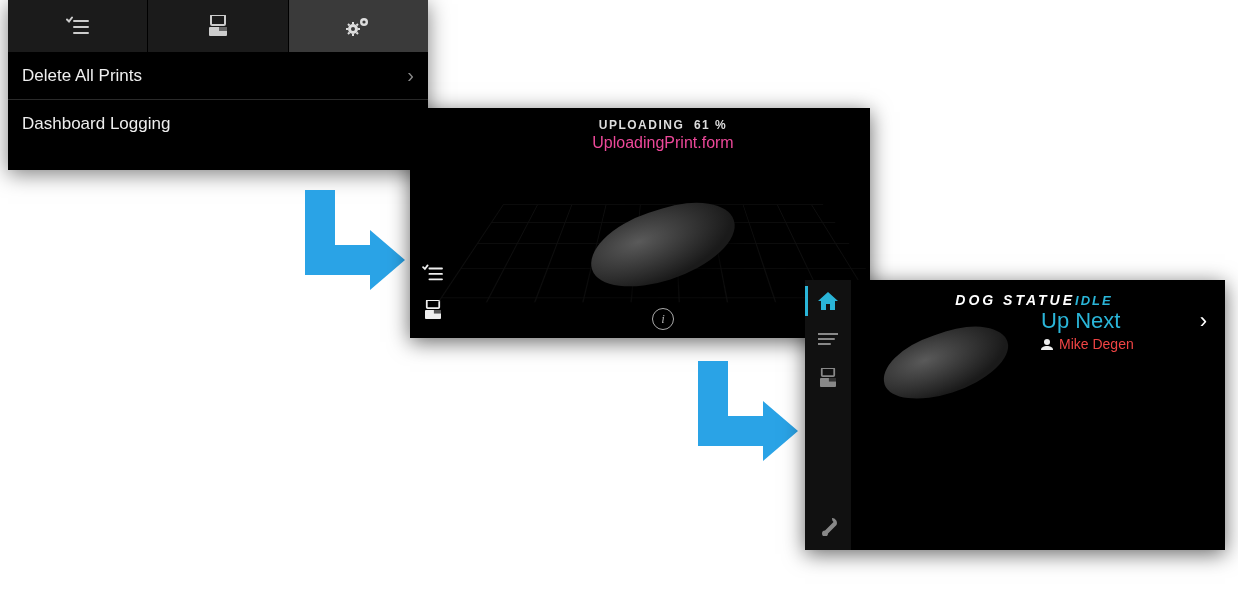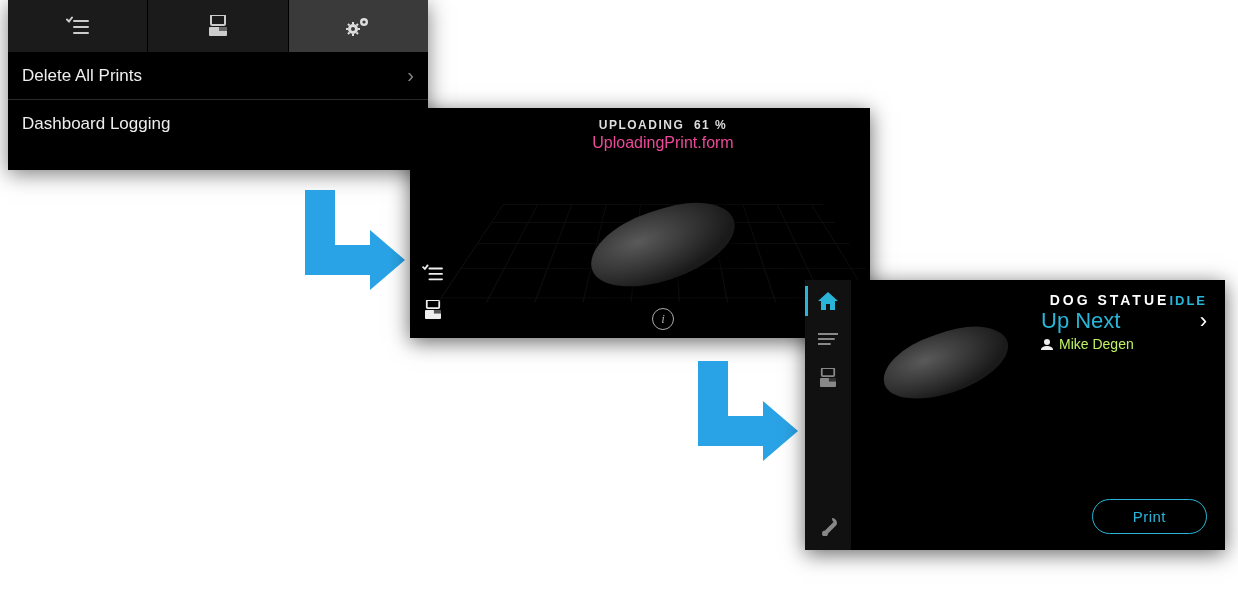--- a/index.html
+++ b/index.html
@@ -183,22 +183,23 @@
     background:#2ab5d8;
   }
   .p3-main {
     flex:1;
     display:flex;
     flex-direction:column;
     padding:12px 18px 16px 10px;
   }
   .p3-header {
     display:flex;
-    justify-content:flex-end;
-    align-items:center;
+    justify-content:center;
+    align-items:center;
+    font-style:italic;
   }
   .p3-title {
     color:#fff;
     font-size:14px;
     letter-spacing:3px;
     font-weight:600;
   }
   .p3-status {
     color:#2ab5d8;
     font-size:13px;
@@ -218,21 +219,21 @@
     flex:1;
     color:#fff;
   }
   .p3-upnext {
     color:#2ab5d8;
     font-size:22px;
     font-weight:400;
   }
   .p3-user {
     font-size:14px;
-    color:#bef264;
+    color:#ef4444;
     display:flex;
     align-items:center;
     gap:6px;
     margin-top:2px;
   }
   .p3-chev {
     color:#fff;
     font-size:22px;
   }
   .p3-footer {
@@ -407,17 +408,14 @@
             <svg width="12" height="12" viewBox="0 0 12 12">
                 <circle cx="6" cy="4" r="3" fill="#eee"></circle>
                 <path d="M0 12c0-3 3-4 6-4s6 1 6 4" fill="#eee"></path>
               </svg>
           </span>
           <span>Mike Degen</span>
         </div>
       </div>
       <div class="p3-chev">›</div>
     </div>
-    <div class="p3-footer">
-      <button class="p3-print-btn">Print</button>
-    </div>
   </div>
 </div>
 
 </body></html>

